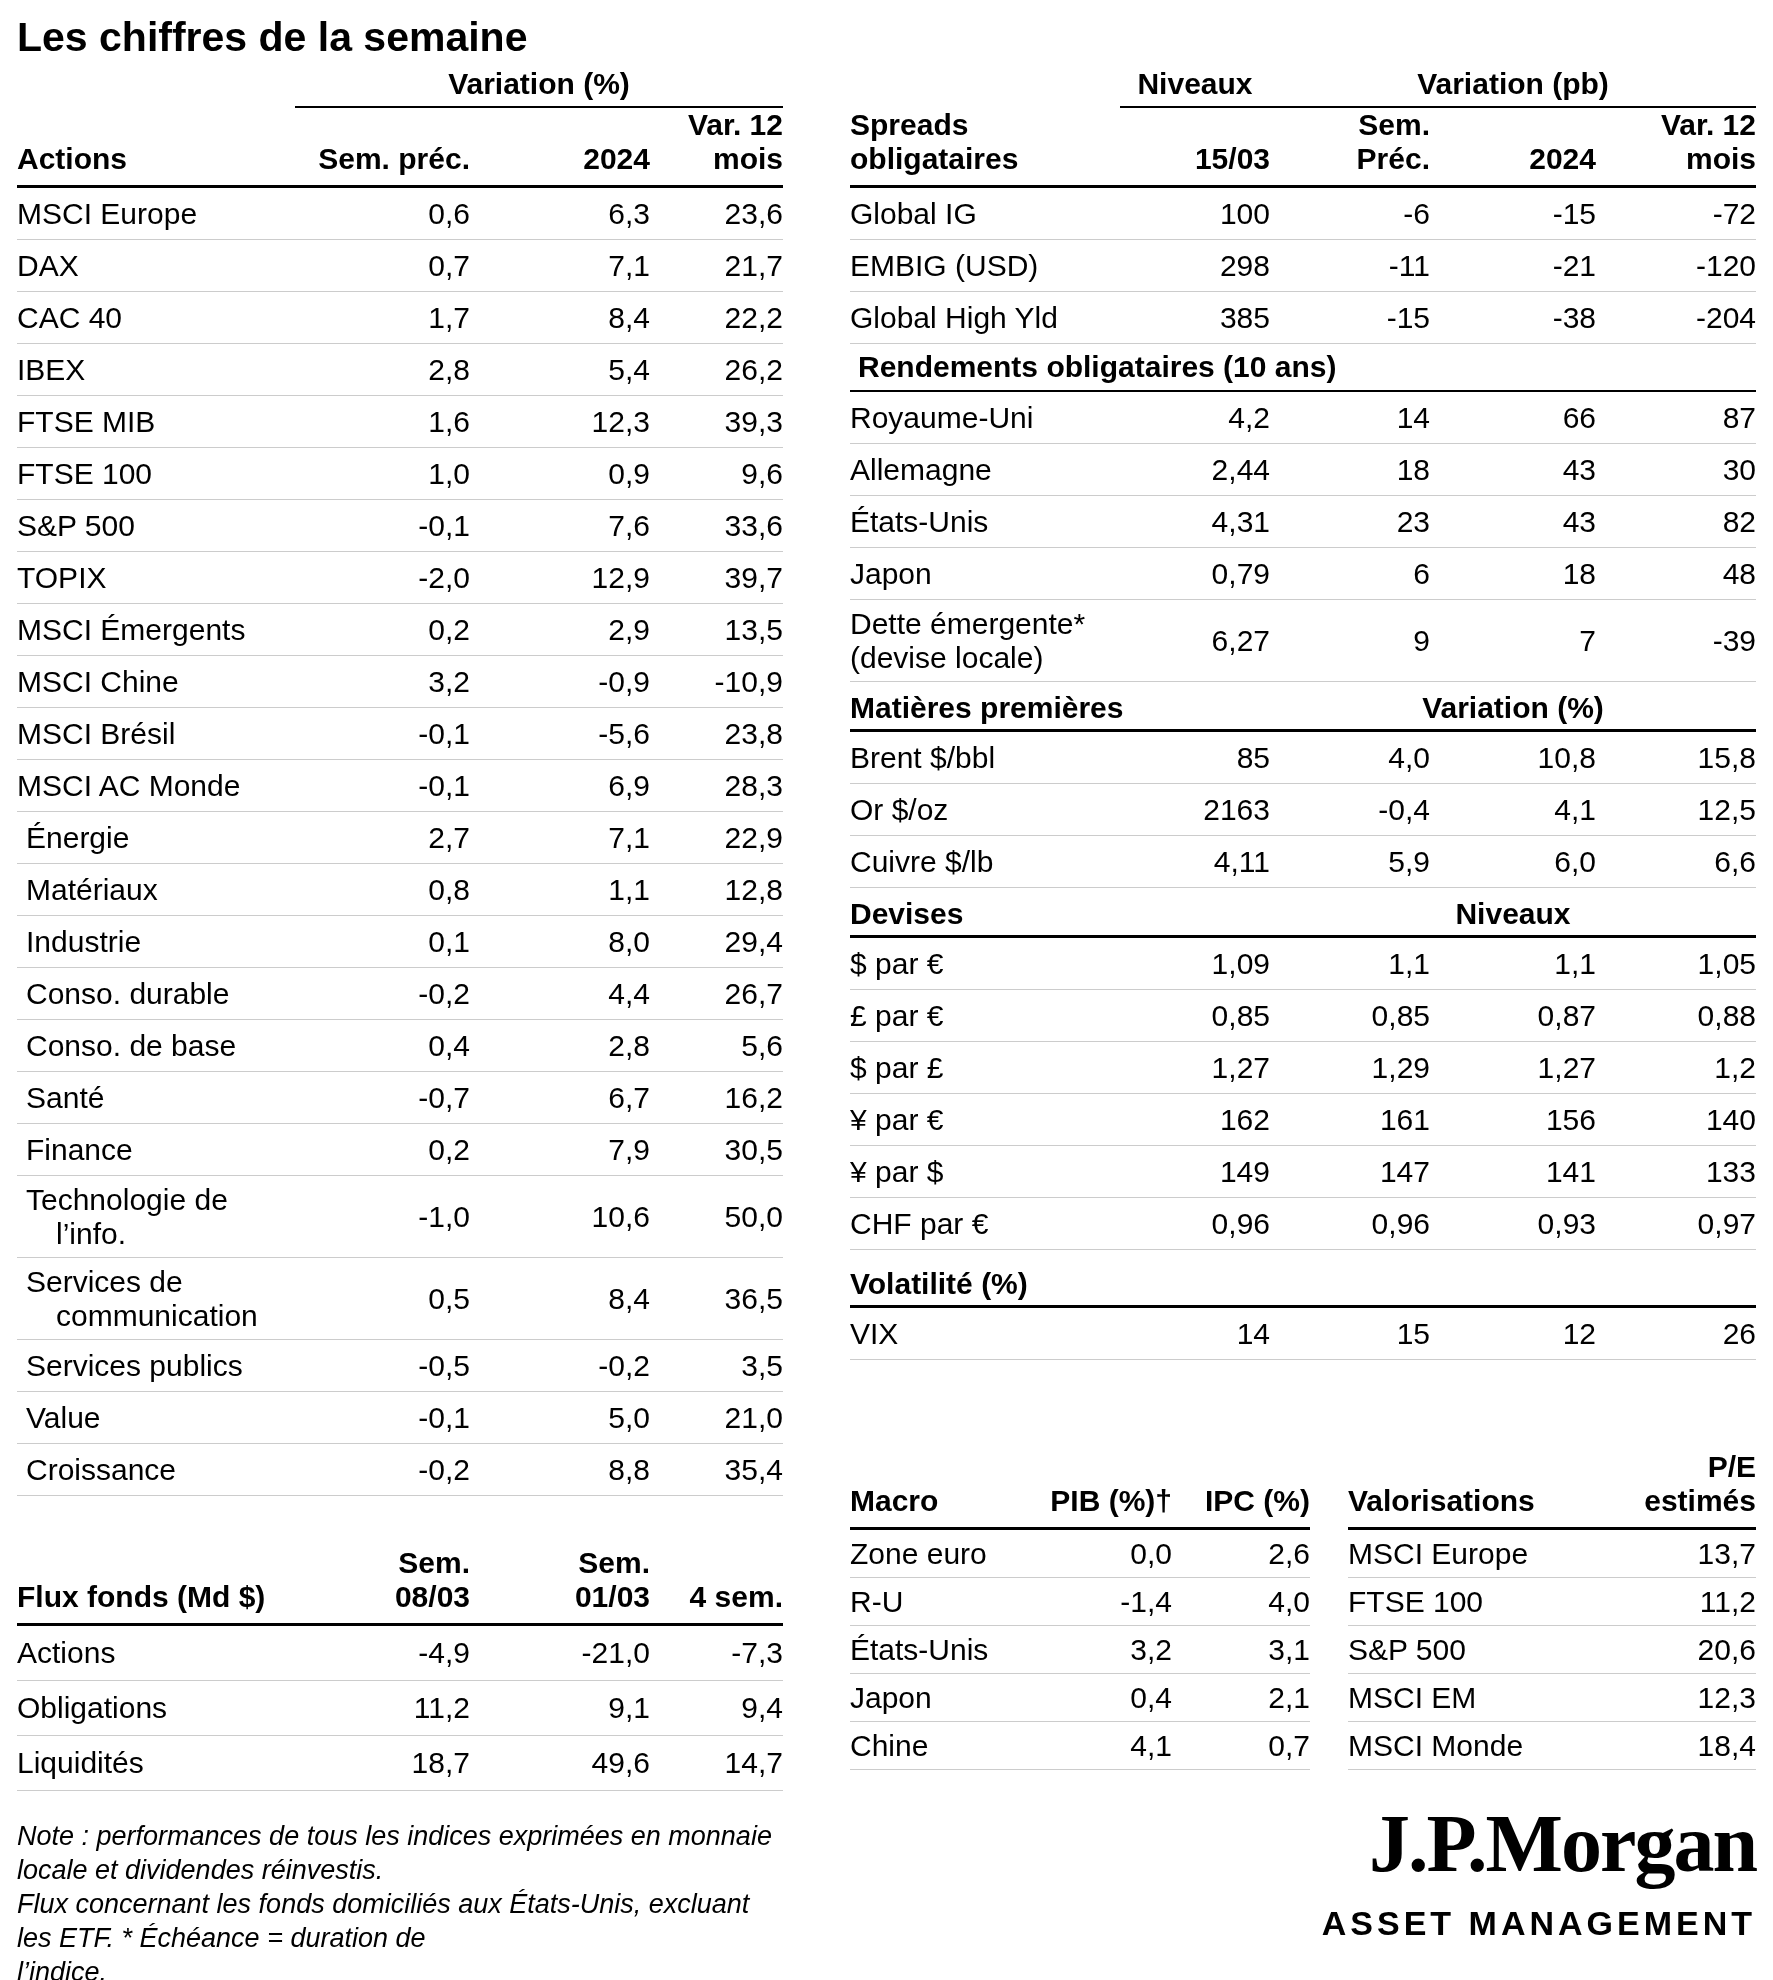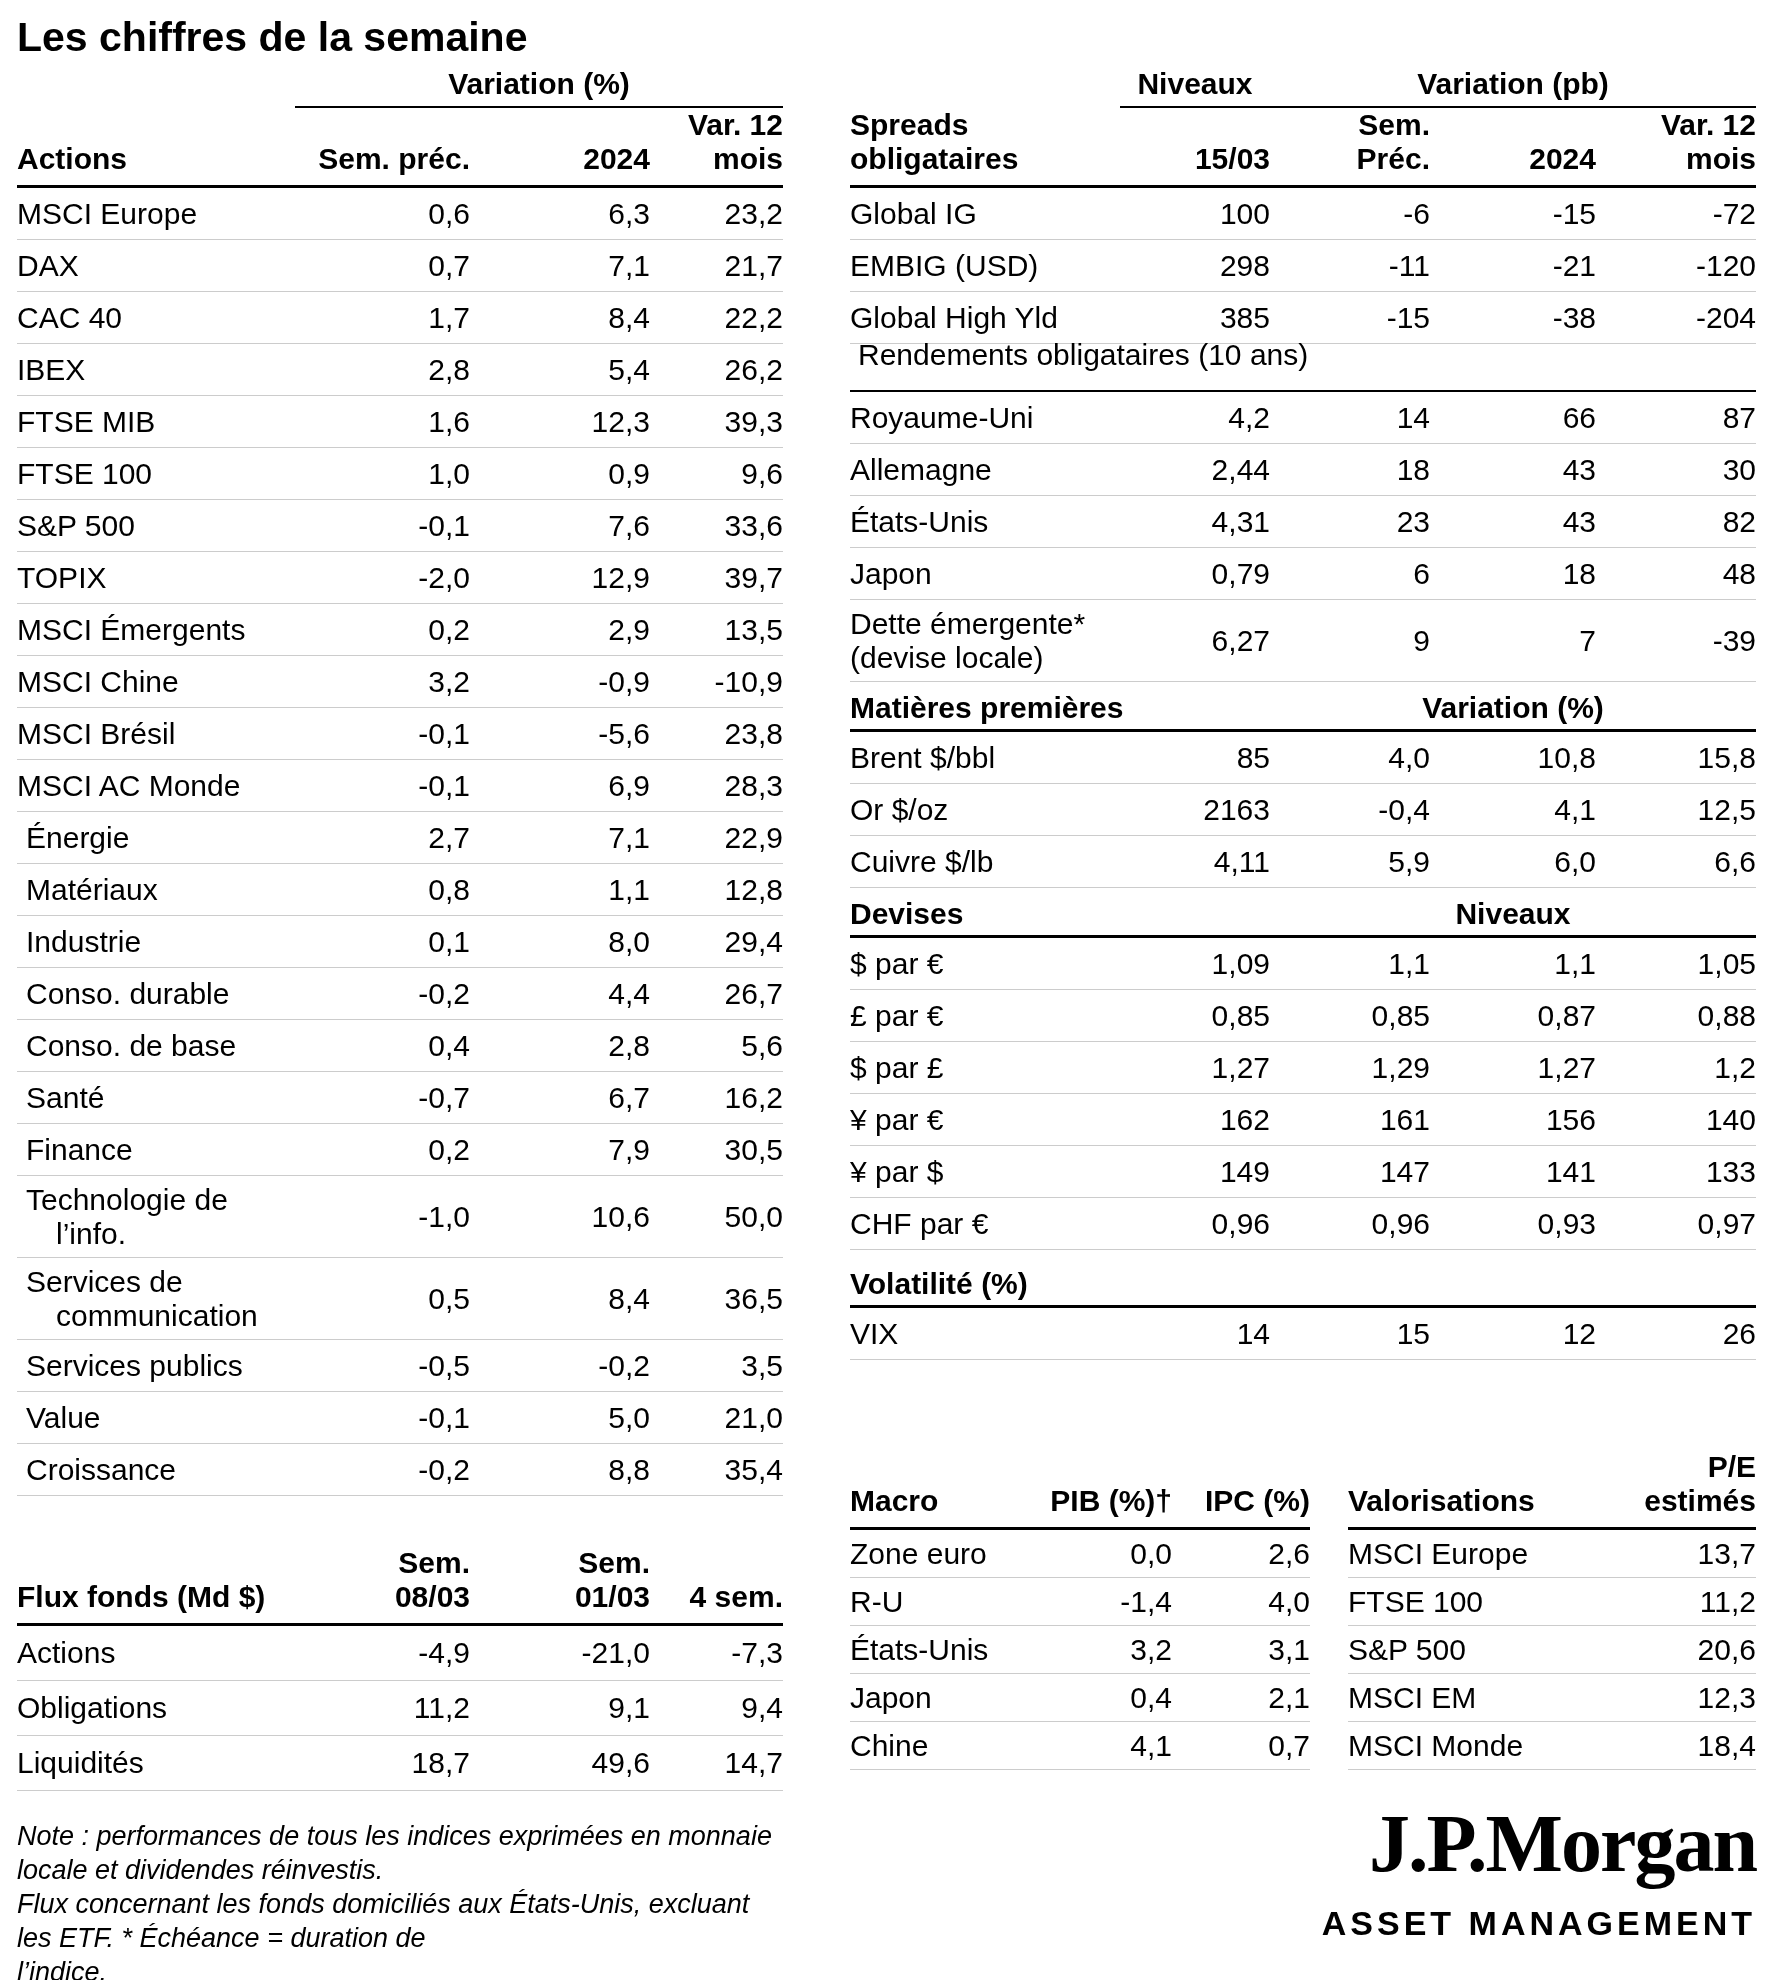--- a/index.html
+++ b/index.html
@@ -35,22 +35,22 @@
   .tr { align-items:center; height:52px; border-bottom:1px solid #cccccc; }
   .tr.tall { height:82px; }
   .flux-body .tr { height:55px; }
   .bt-body .tr { height:48px; }
   .td { font-size:30px; line-height:34px; }
   .td.num { text-align:right; }
   .td.label.indent { padding-left:9px; }
   .l2 { }
   .l2.l2i { padding-left:30px; }
 
-  .sect-hdr { height:48px; display:flex; align-items:flex-end; padding-bottom:18px;
-    border-bottom:2px solid #000; font-size:30px; font-weight:400; padding-left:8px; }
+  .sect-hdr { height:48px; display:flex; align-items:flex-end; padding-bottom:6px;
+    border-bottom:2px solid #000; font-size:30px; font-weight:700; padding-left:8px; }
 
   .subhead { height:50px; align-items:end; border-bottom:3px solid #000; padding-bottom:4px; }
   .subhead .gcenter { font-size:30px; font-weight:700; text-align:center; }
   .subhead .th { padding-left:0; }
   .subhead.single { display:flex; }
 
   .flux-section { margin-top:40px; }
   .vol-section { margin-top:8px; }
   .bottom-tables { margin-top:80px; display:flex; gap:38px; }
   .bt { }
@@ -82,21 +82,21 @@
         <div class="th label">Actions</div>
         <div class="th num">Sem. préc.</div>
         <div class="th num">2024</div>
         <div class="th num"><span class="narrow">Var. 12 mois</span></div>
       </div>
       <div class="tbody">
           <div class="tr agrid">
             <div class="td label">MSCI Europe</div>
             <div class="td num">0,6</div>
             <div class="td num">6,3</div>
-            <div class="td num">23,2</div>
+            <div class="td num">23,6</div>
           </div>
           <div class="tr agrid">
             <div class="td label">DAX</div>
             <div class="td num">0,7</div>
             <div class="td num">7,1</div>
             <div class="td num">21,7</div>
           </div>
           <div class="tr agrid">
             <div class="td label">CAC 40</div>
             <div class="td num">1,7</div>

